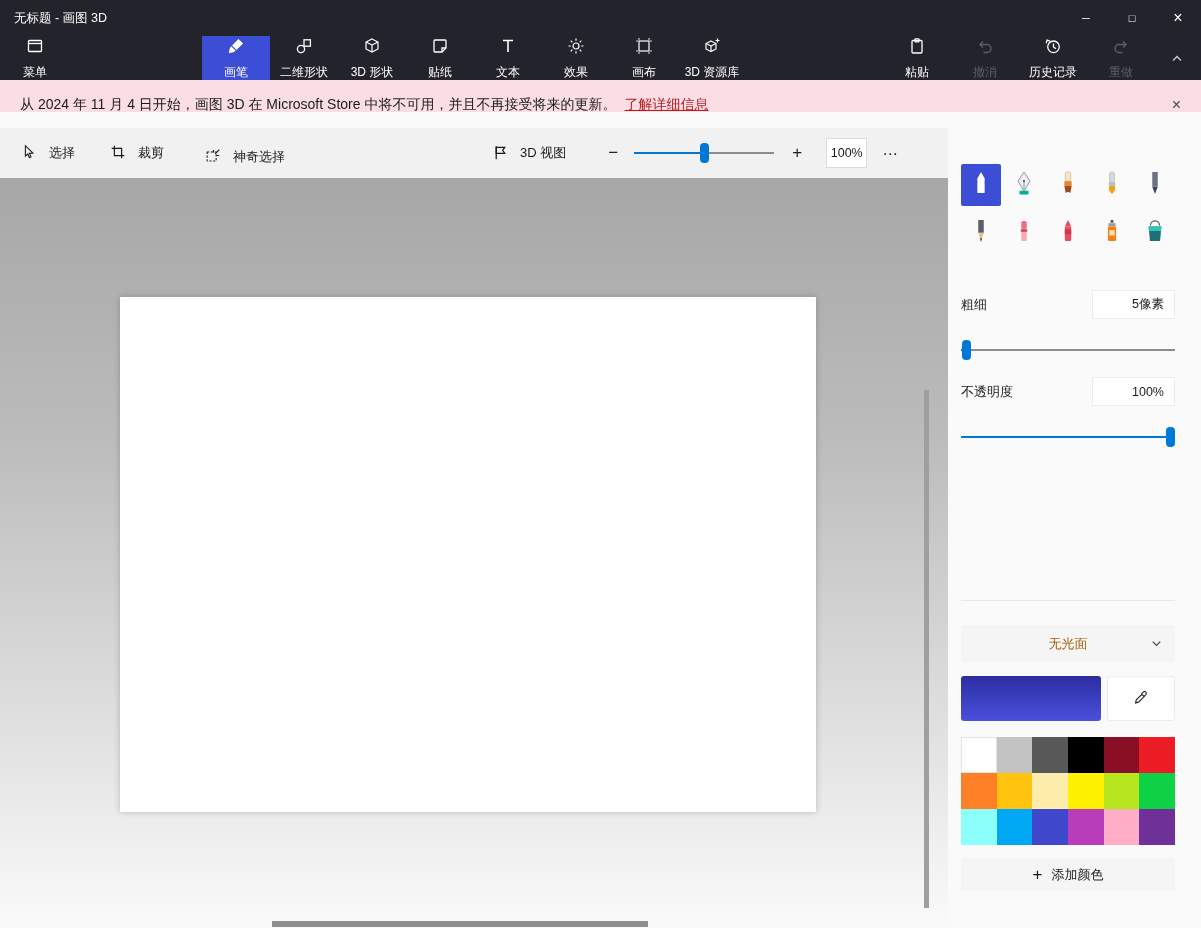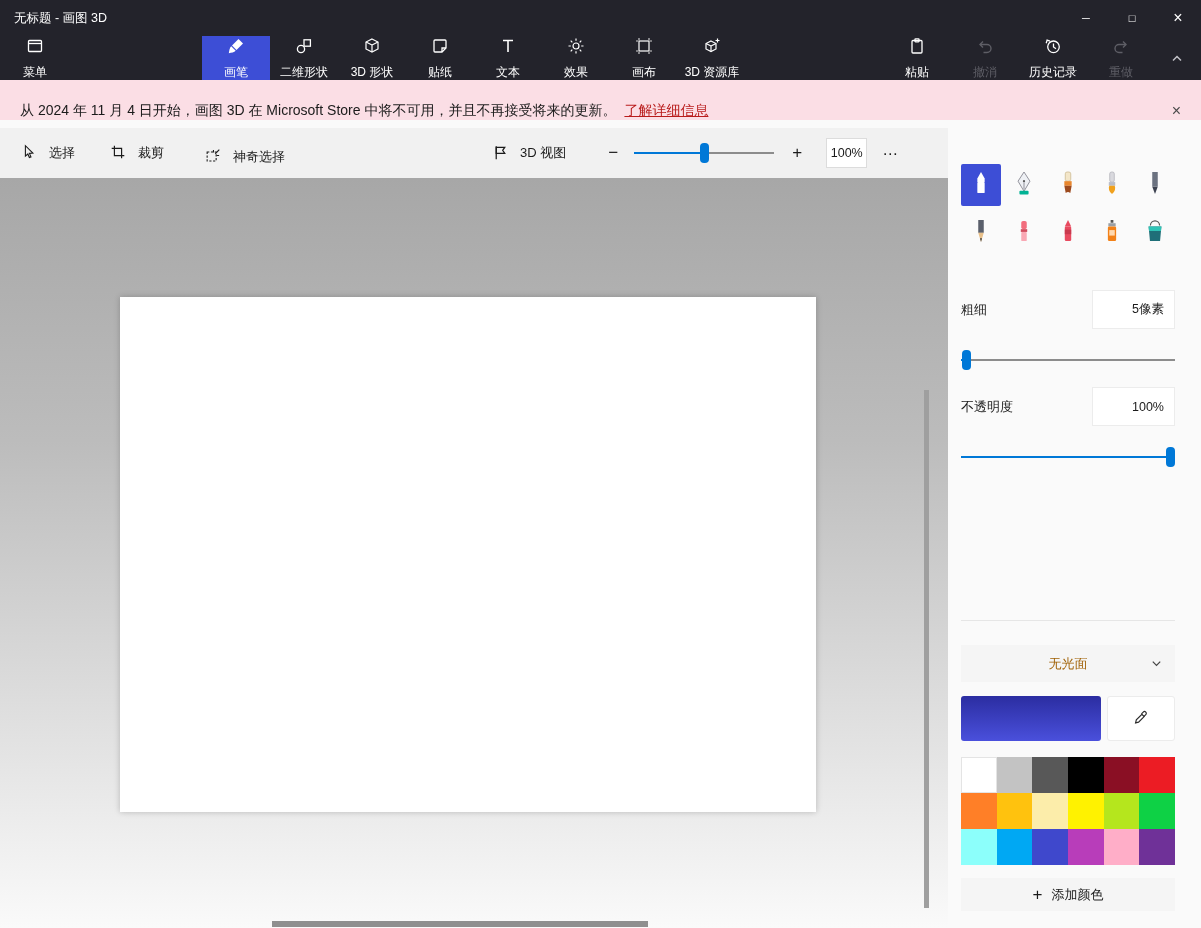--- a/index.html
+++ b/index.html
@@ -20,21 +20,21 @@
   .rib-item { width:68px; display:flex; flex-direction:column; align-items:center; justify-content:center; gap:8px; color:#fff; font-size:12px; cursor:default; }
   .menu-btn { width:54px; margin-left:8px; }
   .tabs { display:flex; margin-left:140px; }
   .tab.selected { background:#3d4ed6; }
   .rib-right { margin-left:auto; display:flex; margin-right:2px; }
   .rib-item.disabled { color:#5e5e66; }
   .chevron-btn { width:44px; display:flex; align-items:center; justify-content:center; color:#c2c2c8; }
   .icon20 { width:20px; height:20px; display:block; }
 
   
-  .banner { position:absolute; top:80px; left:0; right:0; height:40px; background:#fbdee5; display:flex; align-items:flex-end; padding:0 20px; font-size:14px; color:#1b1b1b; }
+  .banner { position:absolute; top:80px; left:0; right:0; height:32px; background:#fbdee5; display:flex; align-items:flex-start; padding:16px 20px; font-size:14px; color:#1b1b1b; }
   .banner-link { color:#b91c1c; text-decoration:underline; margin-left:8px; cursor:pointer; }
   .banner-close { margin-left:auto; color:#4a4a4a; font-size:16px; cursor:default; }
 
   
   .main { position:absolute; top:128px; left:0; right:0; bottom:0; display:flex; }
   .left-col { width:948px; display:flex; flex-direction:column;border-radius:26px; }
 
   
   .toolbar2 { height:50px; background:#f1f1f1; display:flex; align-items:center; padding-left:20px; flex:0 0 auto; }
   .t-item { display:flex; align-items:center; gap:9px; font-size:13px; color:#1b1b1b; cursor:default; }
@@ -59,21 +59,21 @@
   .h-scroll { position:absolute; left:272px; bottom:1px; height:6px; width:376px; background:#8f8f8f; }
 
   
   .panel { width:253px; background:#fafafa; padding:20px 26px 0 13px; }
   .panel-title { font-size:17px; color:#1377c4; }
   .brush-grid { margin-top:16px; display:grid; grid-template-columns:repeat(5,1fr); gap:6px 4px; }
   .brush-cell { height:42px; display:flex; align-items:center; justify-content:center; border-radius:2px; cursor:default; }
   .brush-cell.selected { background:#3d4ed6; }
   .label-row { margin-top:36px; display:flex; align-items:center; justify-content:space-between; font-size:13px; color:#1b1b1b; }
   .label-row.second { margin-top:16px; }
-  .value-box { width:83px; height:39px; background:#fff; border:1px solid #ececec; display:flex; align-items:center; justify-content:flex-end; padding-right:10px; font-size:12.5px; color:#1b1b1b; }
+  .value-box { width:83px; height:29px; background:#fff; border:1px solid #ececec; display:flex; align-items:center; justify-content:flex-end; padding-right:10px; font-size:12.5px; color:#1b1b1b; }
   .panel .slider { margin-top:20px; }
   .divider { margin-top:152px; height:1px; background:#e6e6e6; }
   .dropdown { margin-top:24px; height:37px; background:#f5f5f5; display:flex; align-items:center; justify-content:center; position:relative; font-size:13px; color:#a16207; cursor:default; }
   .dropdown .chev { position:absolute; right:12px; top:12px; }
   .swatch-row { margin-top:14px; display:flex; gap:6px; height:45px; }
   .current-color { flex:0 0 140px; border-radius:3px; }
   .eyedrop-box { flex:1; background:#fff; border:1px solid #ececec; border-radius:3px; display:flex; align-items:center; justify-content:center; }
   .palette { margin-top:16px; display:grid; grid-template-columns:repeat(6,1fr); }
   .swatch { height:36px; cursor:default; }
   .swatch.outlined { box-shadow:inset 0 0 0 1px #e4e4e4; }

